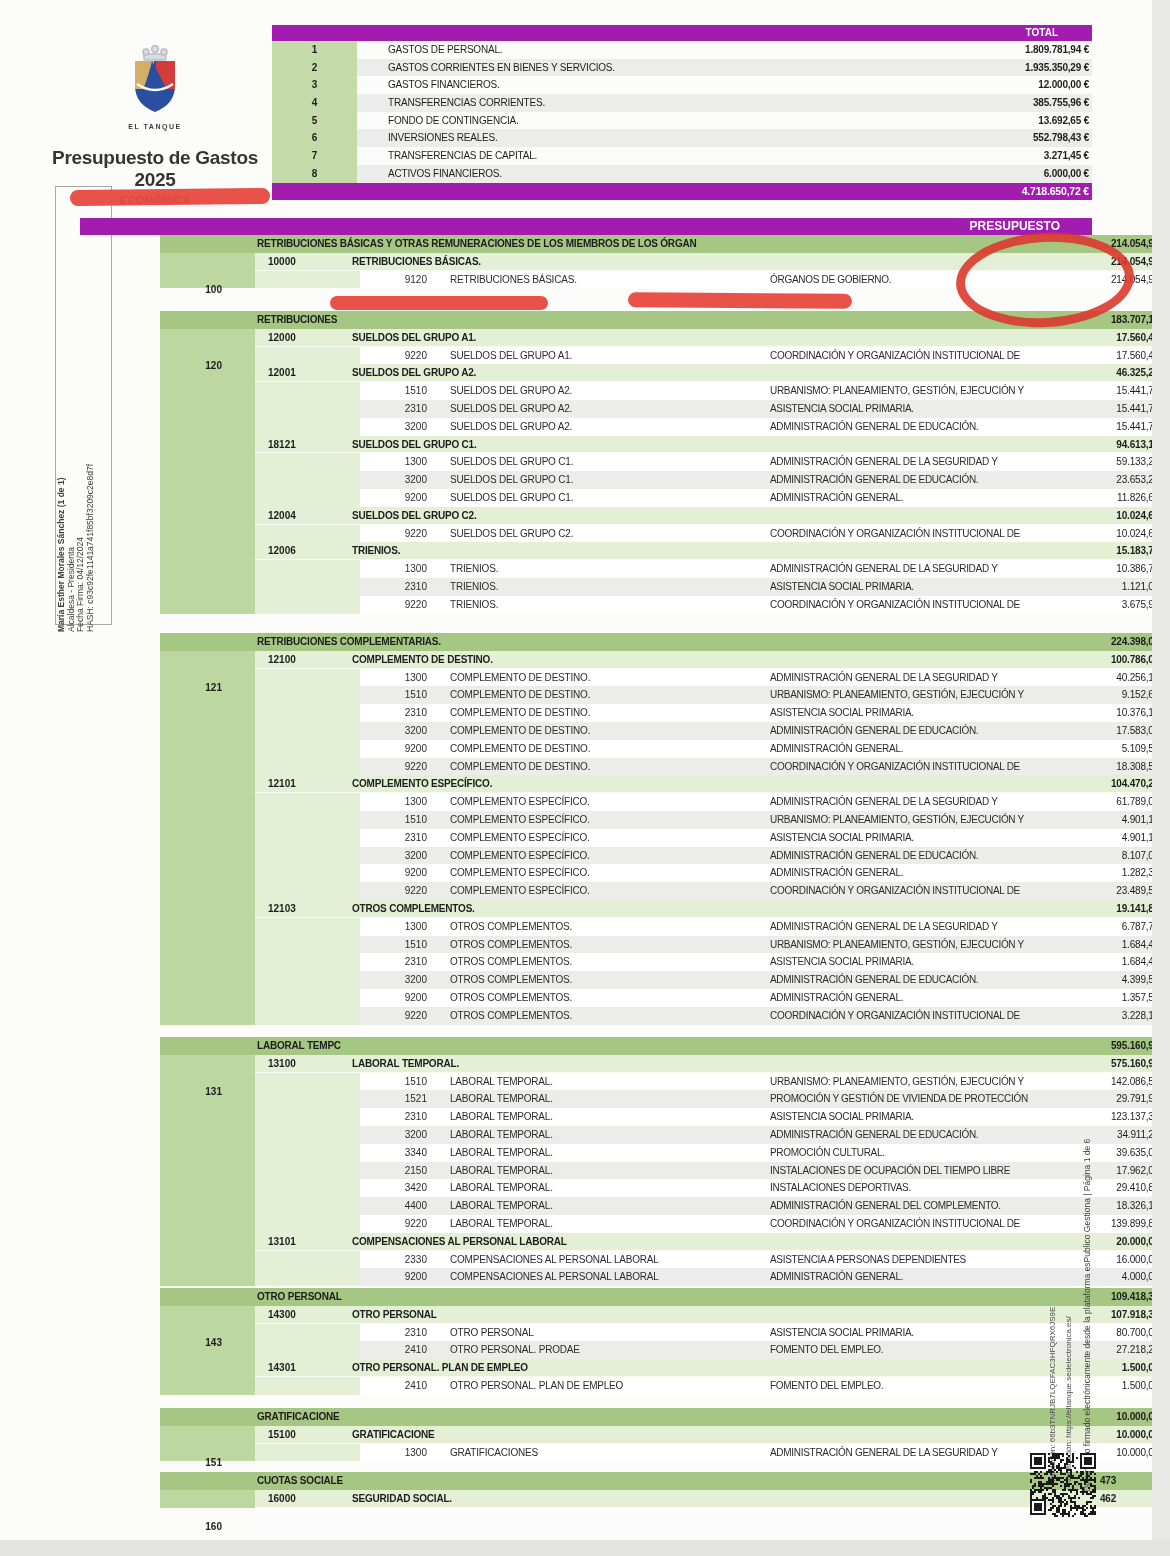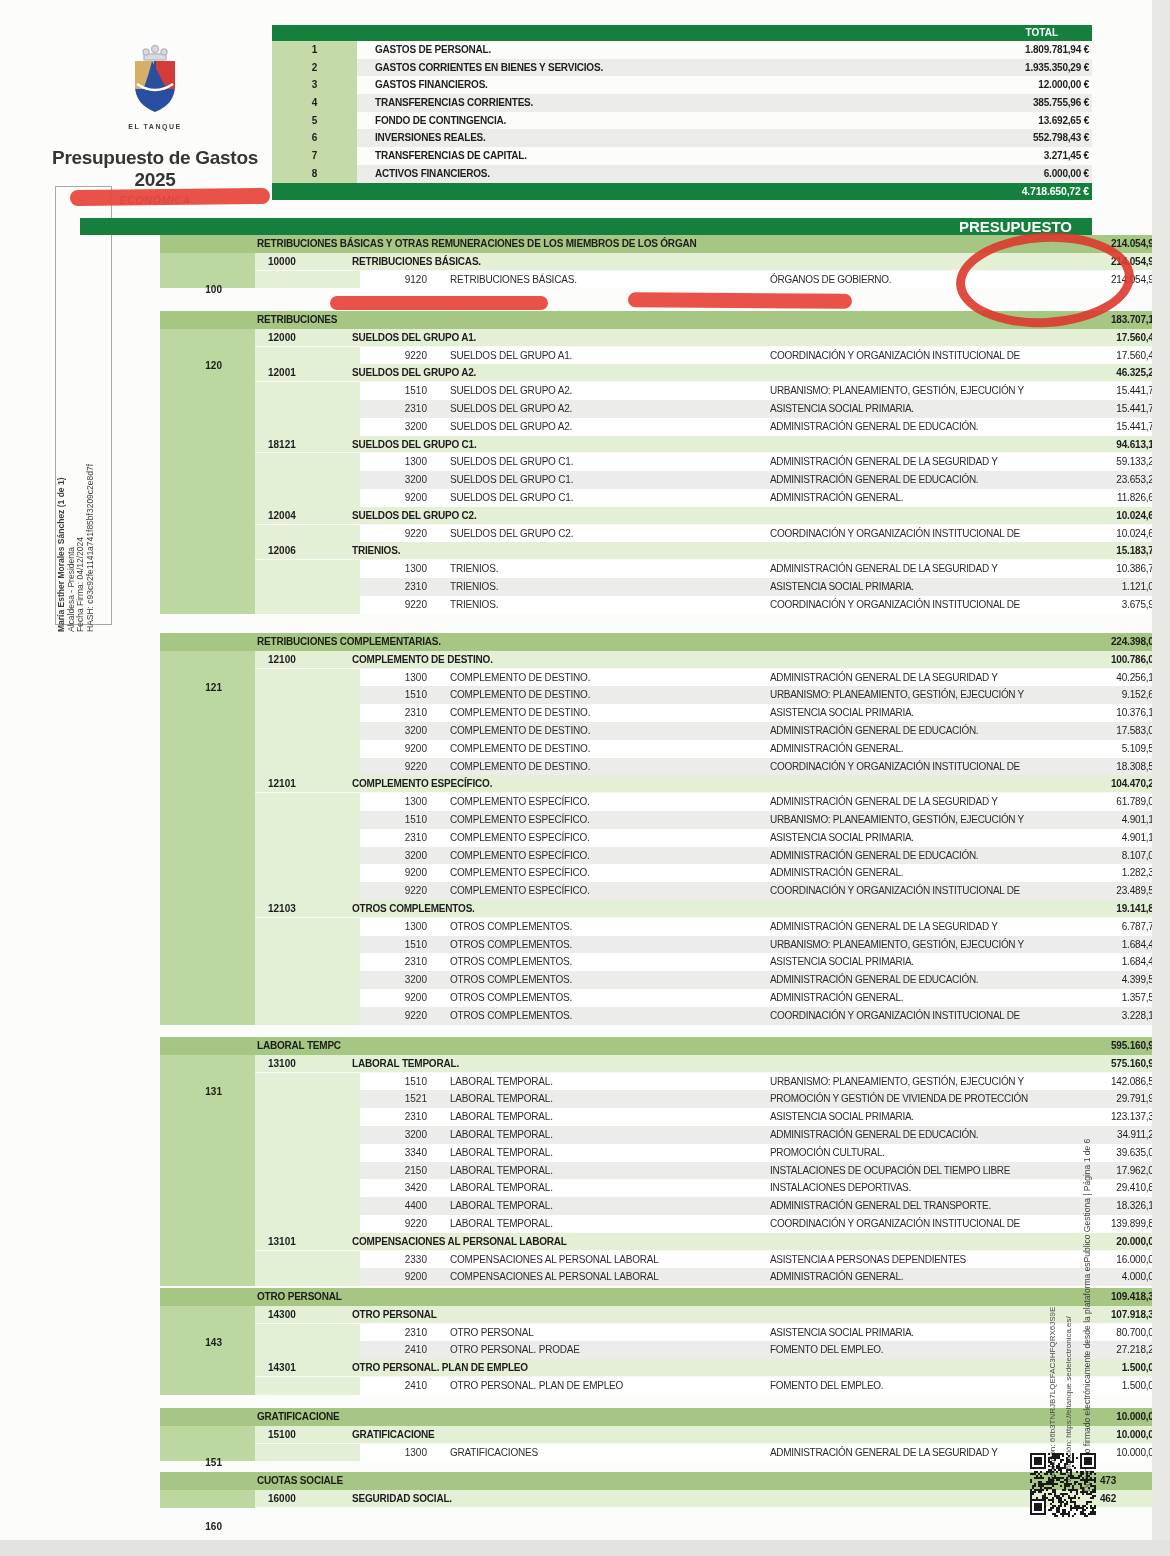--- a/index.html
+++ b/index.html
@@ -7,27 +7,27 @@
     width:1170px;height:1556px;position:relative;overflow:hidden;
     background:#e9e9e6;
     font-family:"Liberation Sans",sans-serif;
     -webkit-font-smoothing:antialiased;
   }
   #page{position:absolute;left:0;top:0;width:1152px;height:1540px;background:#fcfcfb;}
   .abs{position:absolute;}
 
   
   #summary{left:272px;top:25px;width:820px;}
-  .bar{background:#15803d;color:#fff;font-weight:700;}
+  .bar{background:#a21caf;color:#fff;font-weight:700;}
   #summary-head{height:16px;line-height:16px;font-size:10px;text-align:right;padding-right:34px;box-sizing:border-box;}
   #summary-rows{position:relative;}
   #summary-numcol{position:absolute;left:0;top:0;bottom:0;width:85px;background:#c5daa9;}
   .srow{position:relative;height:17.7px;line-height:17.7px;font-size:10px;color:#1e1e1e;}
   .srow .num{position:absolute;left:0;width:85px;text-align:center;font-weight:700;}
-  .srow .lbl{position:absolute;left:103px;font-weight:700;letter-spacing:-0.2px;white-space:nowrap;}
+  .srow .lbl{position:absolute;left:116px;font-weight:400;letter-spacing:-0.2px;white-space:nowrap;}
   .srow .amt{position:absolute;right:3px;font-weight:700;letter-spacing:-0.2px;}
   .srow.alt .rowbg{position:absolute;left:85px;right:0;top:0;bottom:0;background:#ececea;}
   #summary-total{height:17px;line-height:17px;font-size:10.5px;text-align:right;padding-right:3px;box-sizing:border-box;letter-spacing:-0.2px;}
 
   
   #brand{left:40px;top:44px;width:230px;text-align:center;}
   #crest{display:block;margin:0 auto;}
   #logo-caption{font-size:7px;font-weight:700;letter-spacing:1.5px;color:#3c3c3c;margin-top:1px;}
   #doc-title{left:30px;top:147px;width:250px;text-align:center;color:#353535;}
   #doc-title .t1{font-size:19px;font-weight:700;letter-spacing:-0.3px;}
@@ -36,21 +36,21 @@
   
   #outline-box{left:55px;top:186px;width:55px;height:437px;border:1px solid #a9a9a4;background:transparent;}
   .vtext{transform-origin:0 0;transform:rotate(-90deg);color:#3d3d3d;white-space:nowrap;}
   #signer{left:57px;top:632px;width:342px;font-size:8.5px;line-height:9.5px;}
   #signer .l1{font-weight:700;}
   #v-validacion{left:1048px;top:1483px;width:296px;font-size:8px;line-height:9px;color:#4a4a4a;}
   #v-verificacion{left:1064px;top:1483px;width:296px;font-size:8px;line-height:9px;color:#4a4a4a;}
   #v-documento{left:1082px;top:1492px;width:538px;font-size:8.5px;line-height:10px;color:#3f3f3f;}
 
   
-  #budget-head{left:80px;top:218px;width:1012px;height:17px;line-height:17px;font-size:15px;text-align:right;padding-right:20px;box-sizing:border-box;}
+  #budget-head{left:80px;top:218px;width:1012px;height:17px;line-height:17px;font-size:12px;text-align:right;padding-right:32px;box-sizing:border-box;}
   #budget-body{left:80px;top:0;width:1012px;}
   .block{position:absolute;left:80px;width:1012px;}
   .strip1{position:absolute;left:0;top:0;bottom:0;width:95px;background:#bdd7a0;}
   .strip2{position:absolute;left:95px;top:17.8px;bottom:0;width:105px;background:#e4f0d6;}
   .brow{position:relative;height:17.8px;line-height:17.8px;font-size:10px;color:#1d1d1d;white-space:nowrap;}
   .brow .bg{position:absolute;top:0;bottom:0;right:0;}
   .brow.lv1{background:#a6c784;}
   .brow.lv2 .bg{left:95px;background:#e4f0d6;border-bottom:1px solid rgba(255,255,255,.7);box-sizing:border-box;}
   .brow.lv3 .bg{left:200px;background:#fff;}
   .brow.lv3.alt .bg{background:#ececea;}
@@ -518,21 +518,21 @@
           <div class="bg"></div>
           <div class="cell code3">3420</div>
           <div class="cell lbl3">LABORAL TEMPORAL.</div>
           <div class="cell prog">INSTALACIONES DEPORTIVAS.</div>
           <div class="cell amt">29.410,80 €</div>
         </div>
         <div class="brow lv3 alt">
           <div class="bg"></div>
           <div class="cell code3">4400</div>
           <div class="cell lbl3">LABORAL TEMPORAL.</div>
-          <div class="cell prog">ADMINISTRACIÓN GENERAL DEL TRANSPORTE.</div>
+          <div class="cell prog">ADMINISTRACIÓN GENERAL DEL COMPLEMENTO.</div>
           <div class="cell amt">18.326,19 €</div>
         </div>
         <div class="brow lv3">
           <div class="bg"></div>
           <div class="cell code3">9220</div>
           <div class="cell lbl3">LABORAL TEMPORAL.</div>
           <div class="cell prog">COORDINACIÓN Y ORGANIZACIÓN INSTITUCIONAL DE</div>
           <div class="cell amt">139.899,89 €</div>
         </div>
         <div class="brow lv2">

